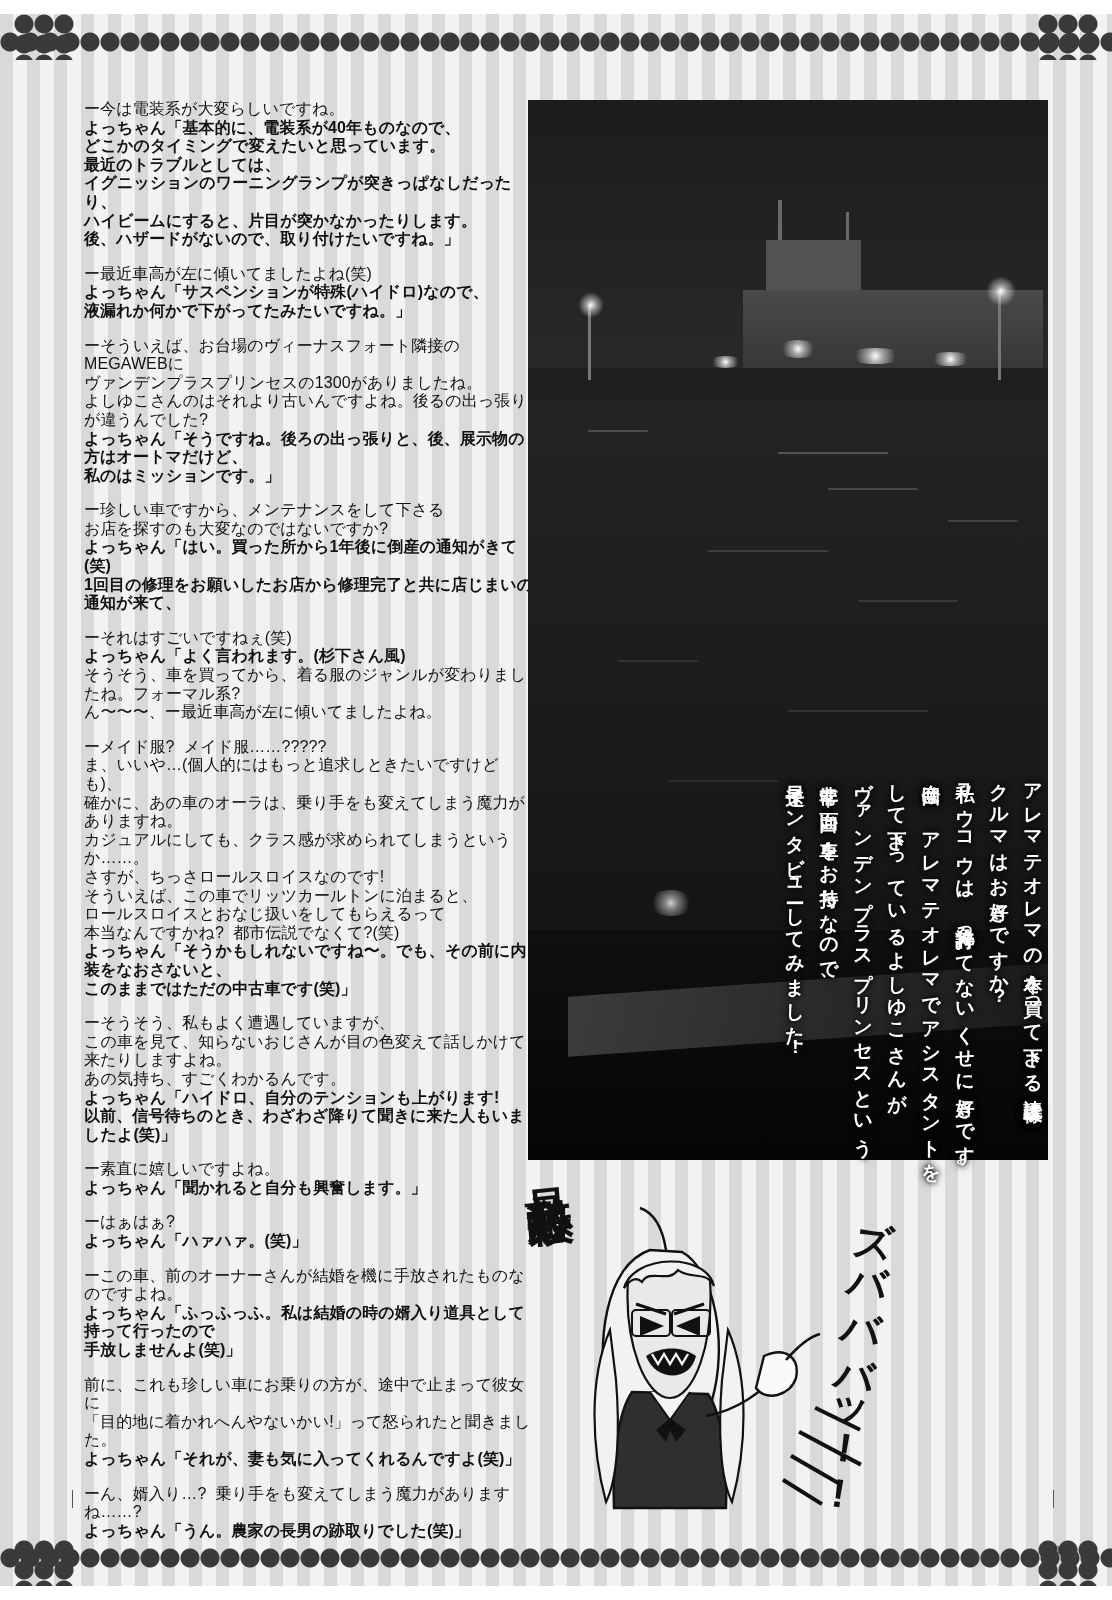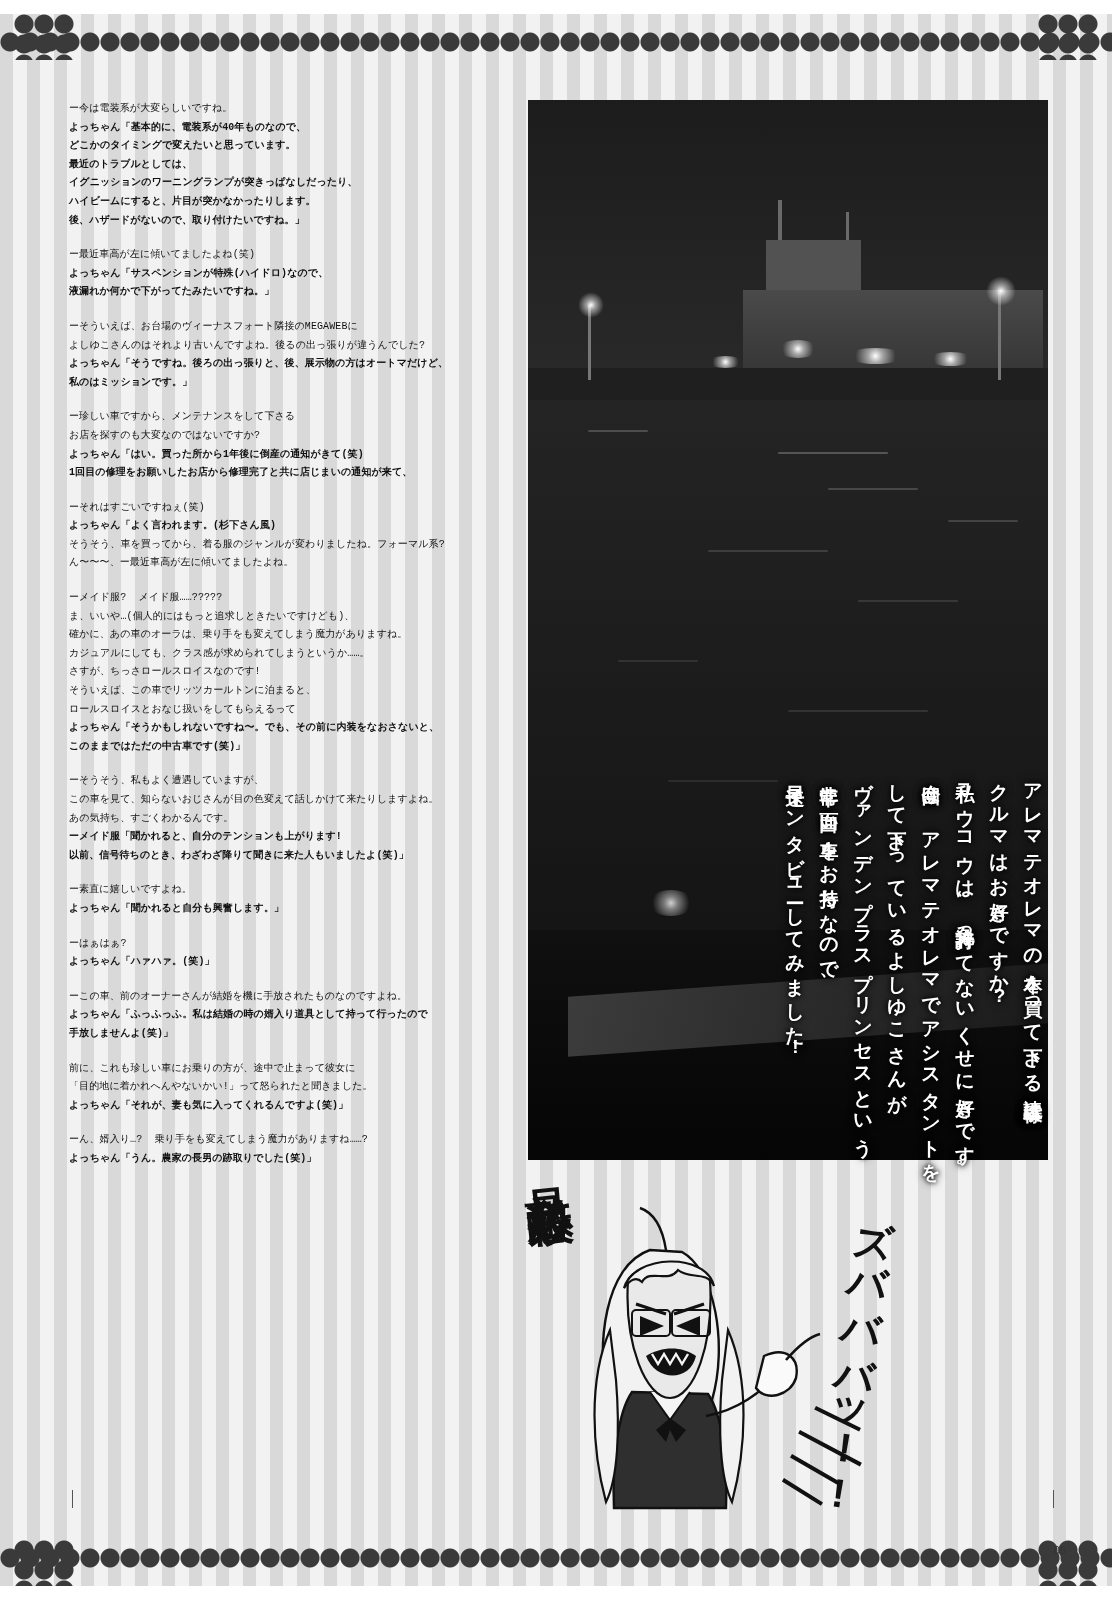--- a/index.html
+++ b/index.html
@@ -26,22 +26,22 @@
   .corner{position:absolute;width:60px;height:46px;
           background:
             radial-gradient(circle at 10px 10px, #3a3a3a 9px, rgba(0,0,0,0) 10px) repeat;
           background-size:20px 20px;}
   .corner.tl{left:14px;top:14px;}
   .corner.tr{right:14px;top:14px;}
   .corner.bl{left:14px;bottom:14px;}
   .corner.br{right:14px;bottom:14px;}
 
   
-  #textcol{position:absolute;left:69px;top:100px;width:450px;
-           font-size:10px;line-height:18.6px;letter-spacing:.1px;font-family:Liberation Mono, monospace;}
+  #textcol{position:absolute;left:84px;top:100px;width:450px;
+           font-size:16px;line-height:18.6px;letter-spacing:.1px;}
   .para{margin-bottom:16px;}
   .ln{white-space:pre-wrap;}
   .ln.b{font-weight:bold;}
 
   
   #photo{position:absolute;left:528px;top:100px;width:520px;height:1060px;
          background:#141414;overflow:hidden;}
   .sky{position:absolute;left:0;top:0;width:100%;height:320px;
        background:linear-gradient(#1c1c1c,#2b2b2b);}
   .ship{position:absolute;left:215px;top:190px;width:300px;height:120px;
@@ -111,20 +111,21 @@
         <div class="ln b">ハイビームにすると、片目が突かなかったりします。</div>
         <div class="ln b">後、ハザードがないので、取り付けたいですね。」</div>
       </div>
       <div class="para">
         <div class="ln">ー最近車高が左に傾いてましたよね(笑)</div>
         <div class="ln b">よっちゃん「サスペンションが特殊(ハイドロ)なので、</div>
         <div class="ln b">液漏れか何かで下がってたみたいですね。」</div>
       </div>
       <div class="para">
         <div class="ln">ーそういえば、お台場のヴィーナスフォート隣接のMEGAWEBに</div>
+        <div class="ln">ヴァンデンプラスプリンセスの1300がありましたね。</div>
         <div class="ln">よしゆこさんのはそれより古いんですよね。後るの出っ張りが違うんでした?</div>
         <div class="ln b">よっちゃん「そうですね。後ろの出っ張りと、後、展示物の方はオートマだけど、</div>
         <div class="ln b">私のはミッションです。」</div>
       </div>
       <div class="para">
         <div class="ln">ー珍しい車ですから、メンテナンスをして下さる</div>
         <div class="ln">お店を探すのも大変なのではないですか?</div>
         <div class="ln b">よっちゃん「はい。買った所から1年後に倒産の通知がきて(笑)</div>
         <div class="ln b">1回目の修理をお願いしたお店から修理完了と共に店じまいの通知が来て、</div>
       </div>
@@ -135,28 +136,29 @@
         <div class="ln">ん〜〜〜、ー最近車高が左に傾いてましたよね。</div>
       </div>
       <div class="para">
         <div class="ln">ーメイド服?  メイド服……?????</div>
         <div class="ln">ま、いいや…(個人的にはもっと追求しときたいですけども)、</div>
         <div class="ln">確かに、あの車のオーラは、乗り手をも変えてしまう魔力がありますね。</div>
         <div class="ln">カジュアルにしても、クラス感が求められてしまうというか……。</div>
         <div class="ln">さすが、ちっさロールスロイスなのです!</div>
         <div class="ln">そういえば、この車でリッツカールトンに泊まると、</div>
         <div class="ln">ロールスロイスとおなじ扱いをしてもらえるって</div>
+        <div class="ln">本当なんですかね?  都市伝説でなくて?(笑)</div>
         <div class="ln b">よっちゃん「そうかもしれないですね〜。でも、その前に内装をなおさないと、</div>
         <div class="ln b">このままではただの中古車です(笑)」</div>
       </div>
       <div class="para">
         <div class="ln">ーそうそう、私もよく遭遇していますが、</div>
         <div class="ln">この車を見て、知らないおじさんが目の色変えて話しかけて来たりしますよね。</div>
         <div class="ln">あの気持ち、すごくわかるんです。</div>
-        <div class="ln b">ーメイド服「聞かれると、自分のテンションも上がります!</div>
+        <div class="ln b">よっちゃん「ハイドロ、自分のテンションも上がります!</div>
         <div class="ln b">以前、信号待ちのとき、わざわざ降りて聞きに来た人もいましたよ(笑)」</div>
       </div>
       <div class="para">
         <div class="ln">ー素直に嬉しいですよね。</div>
         <div class="ln b">よっちゃん「聞かれると自分も興奮します。」</div>
       </div>
       <div class="para">
         <div class="ln">ーはぁはぁ?</div>
         <div class="ln b">よっちゃん「ハァハァ。(笑)」</div>
       </div>

